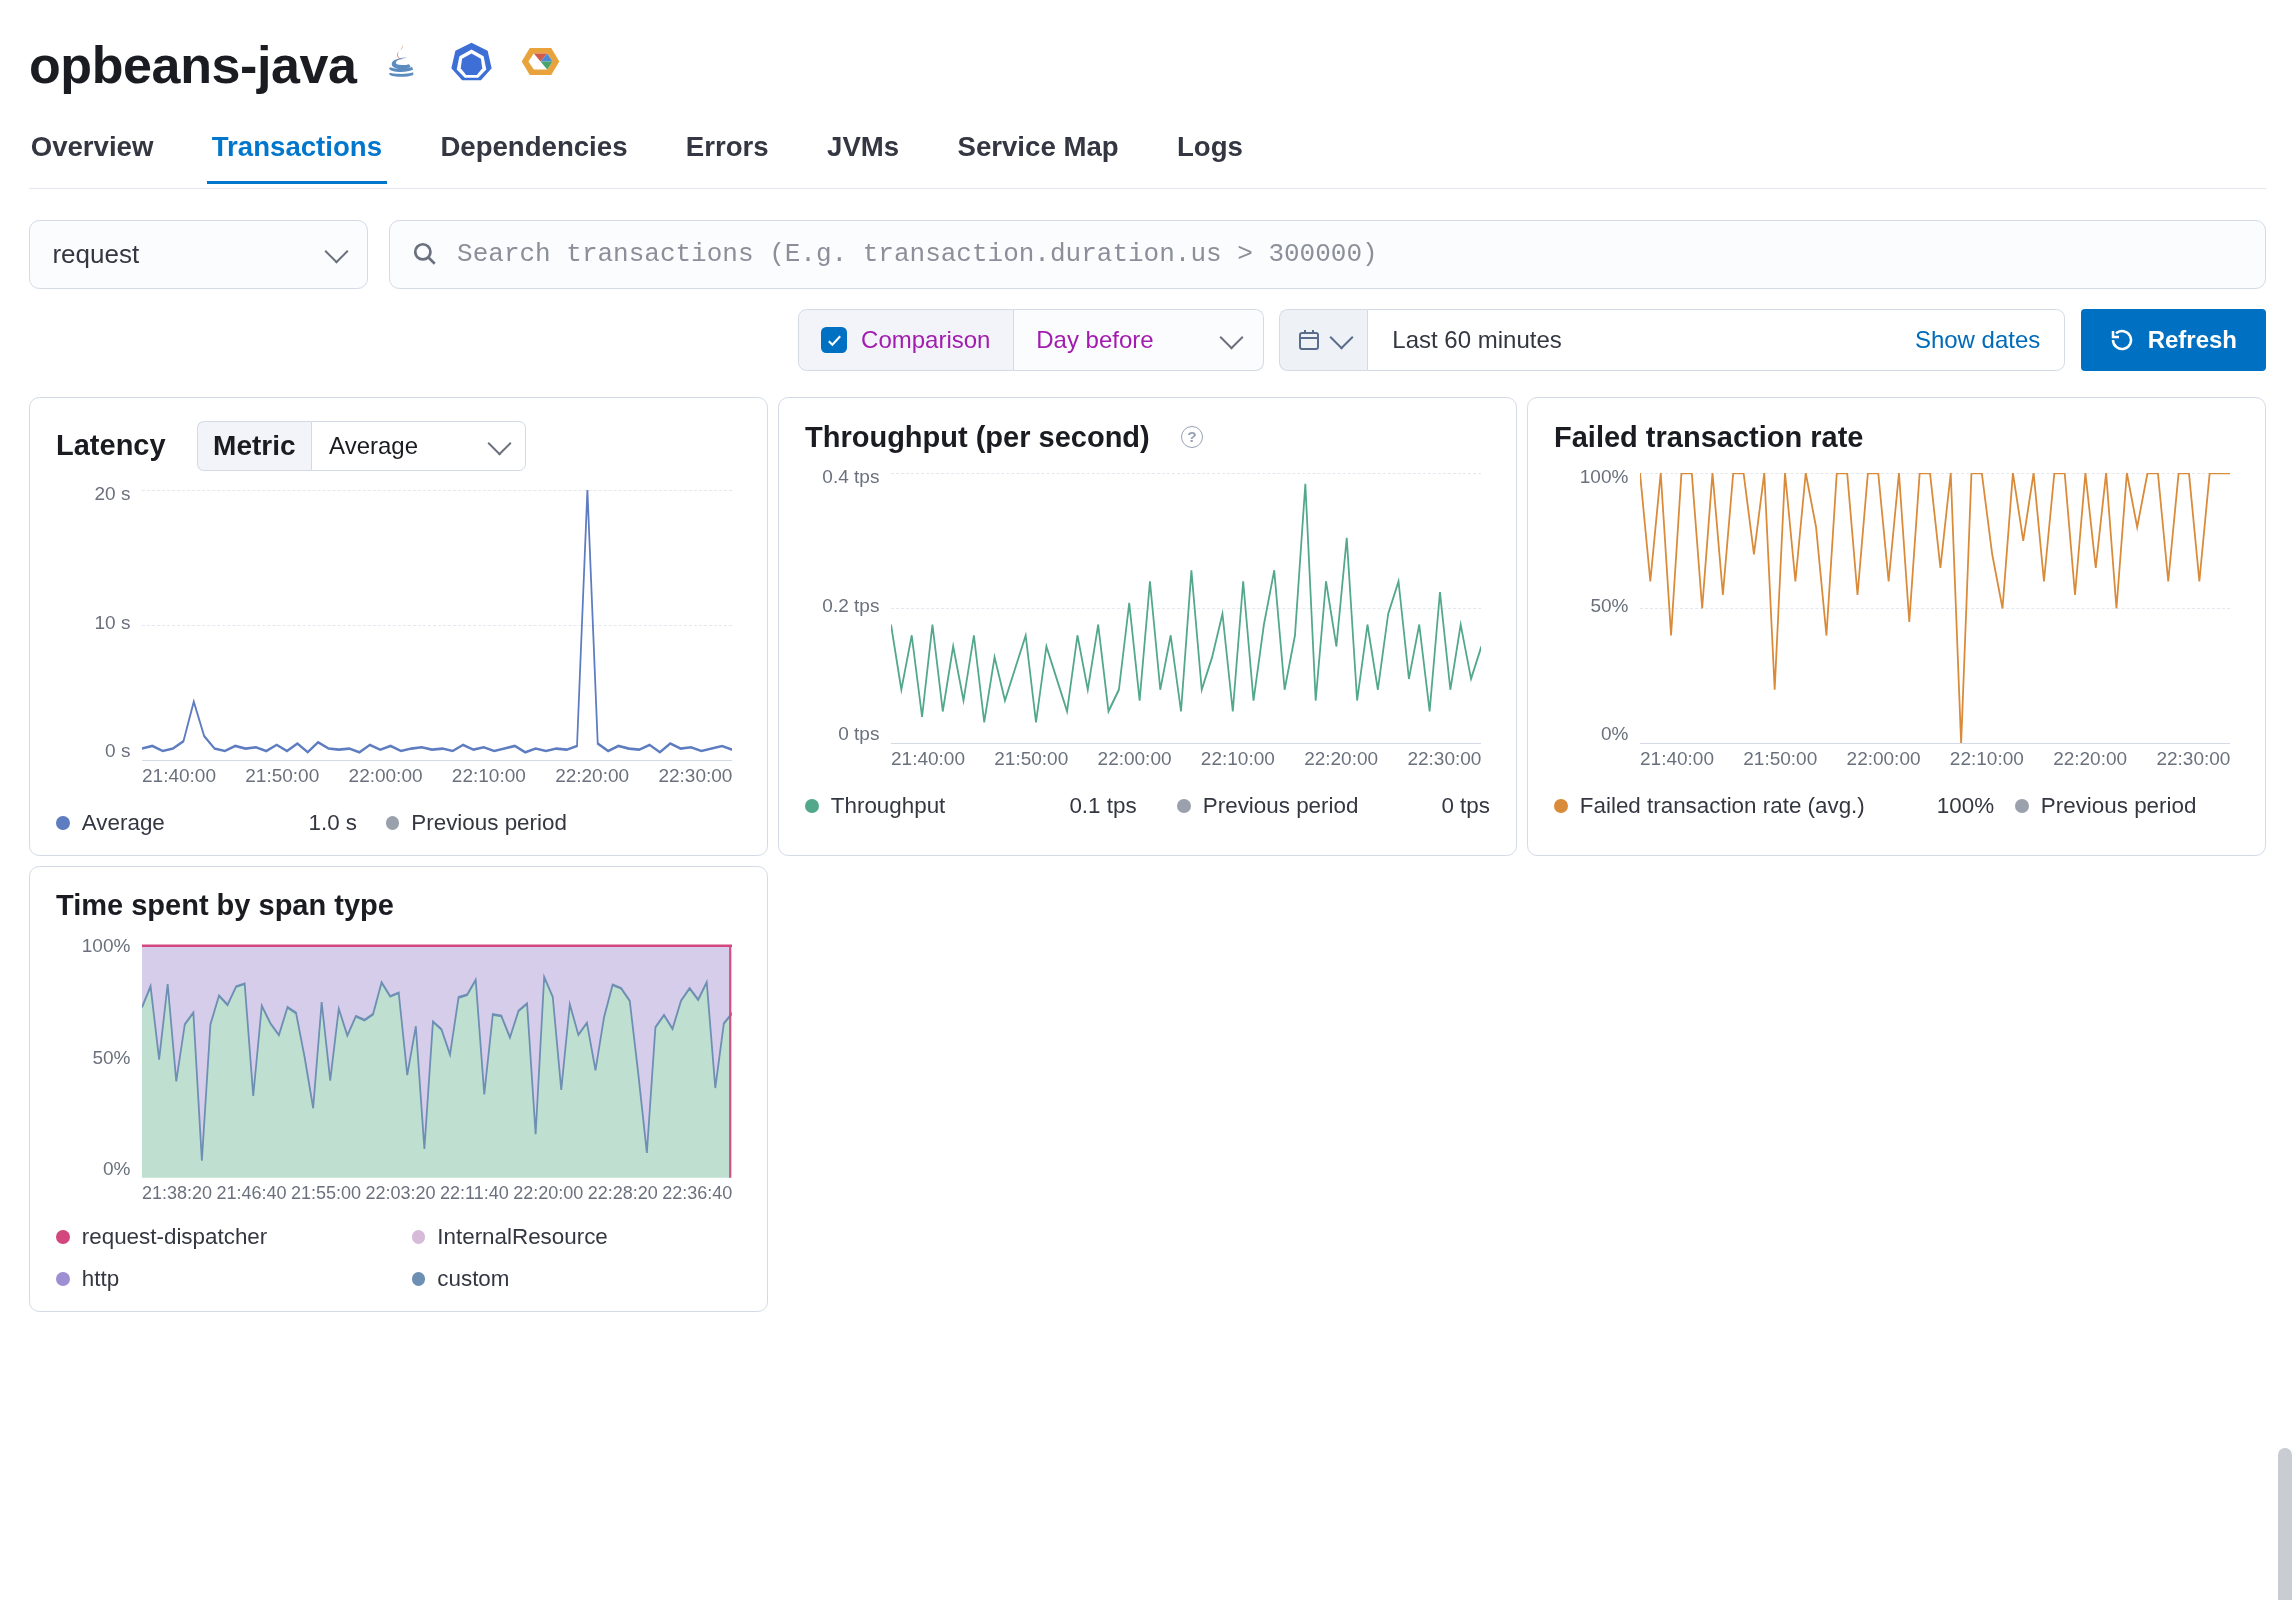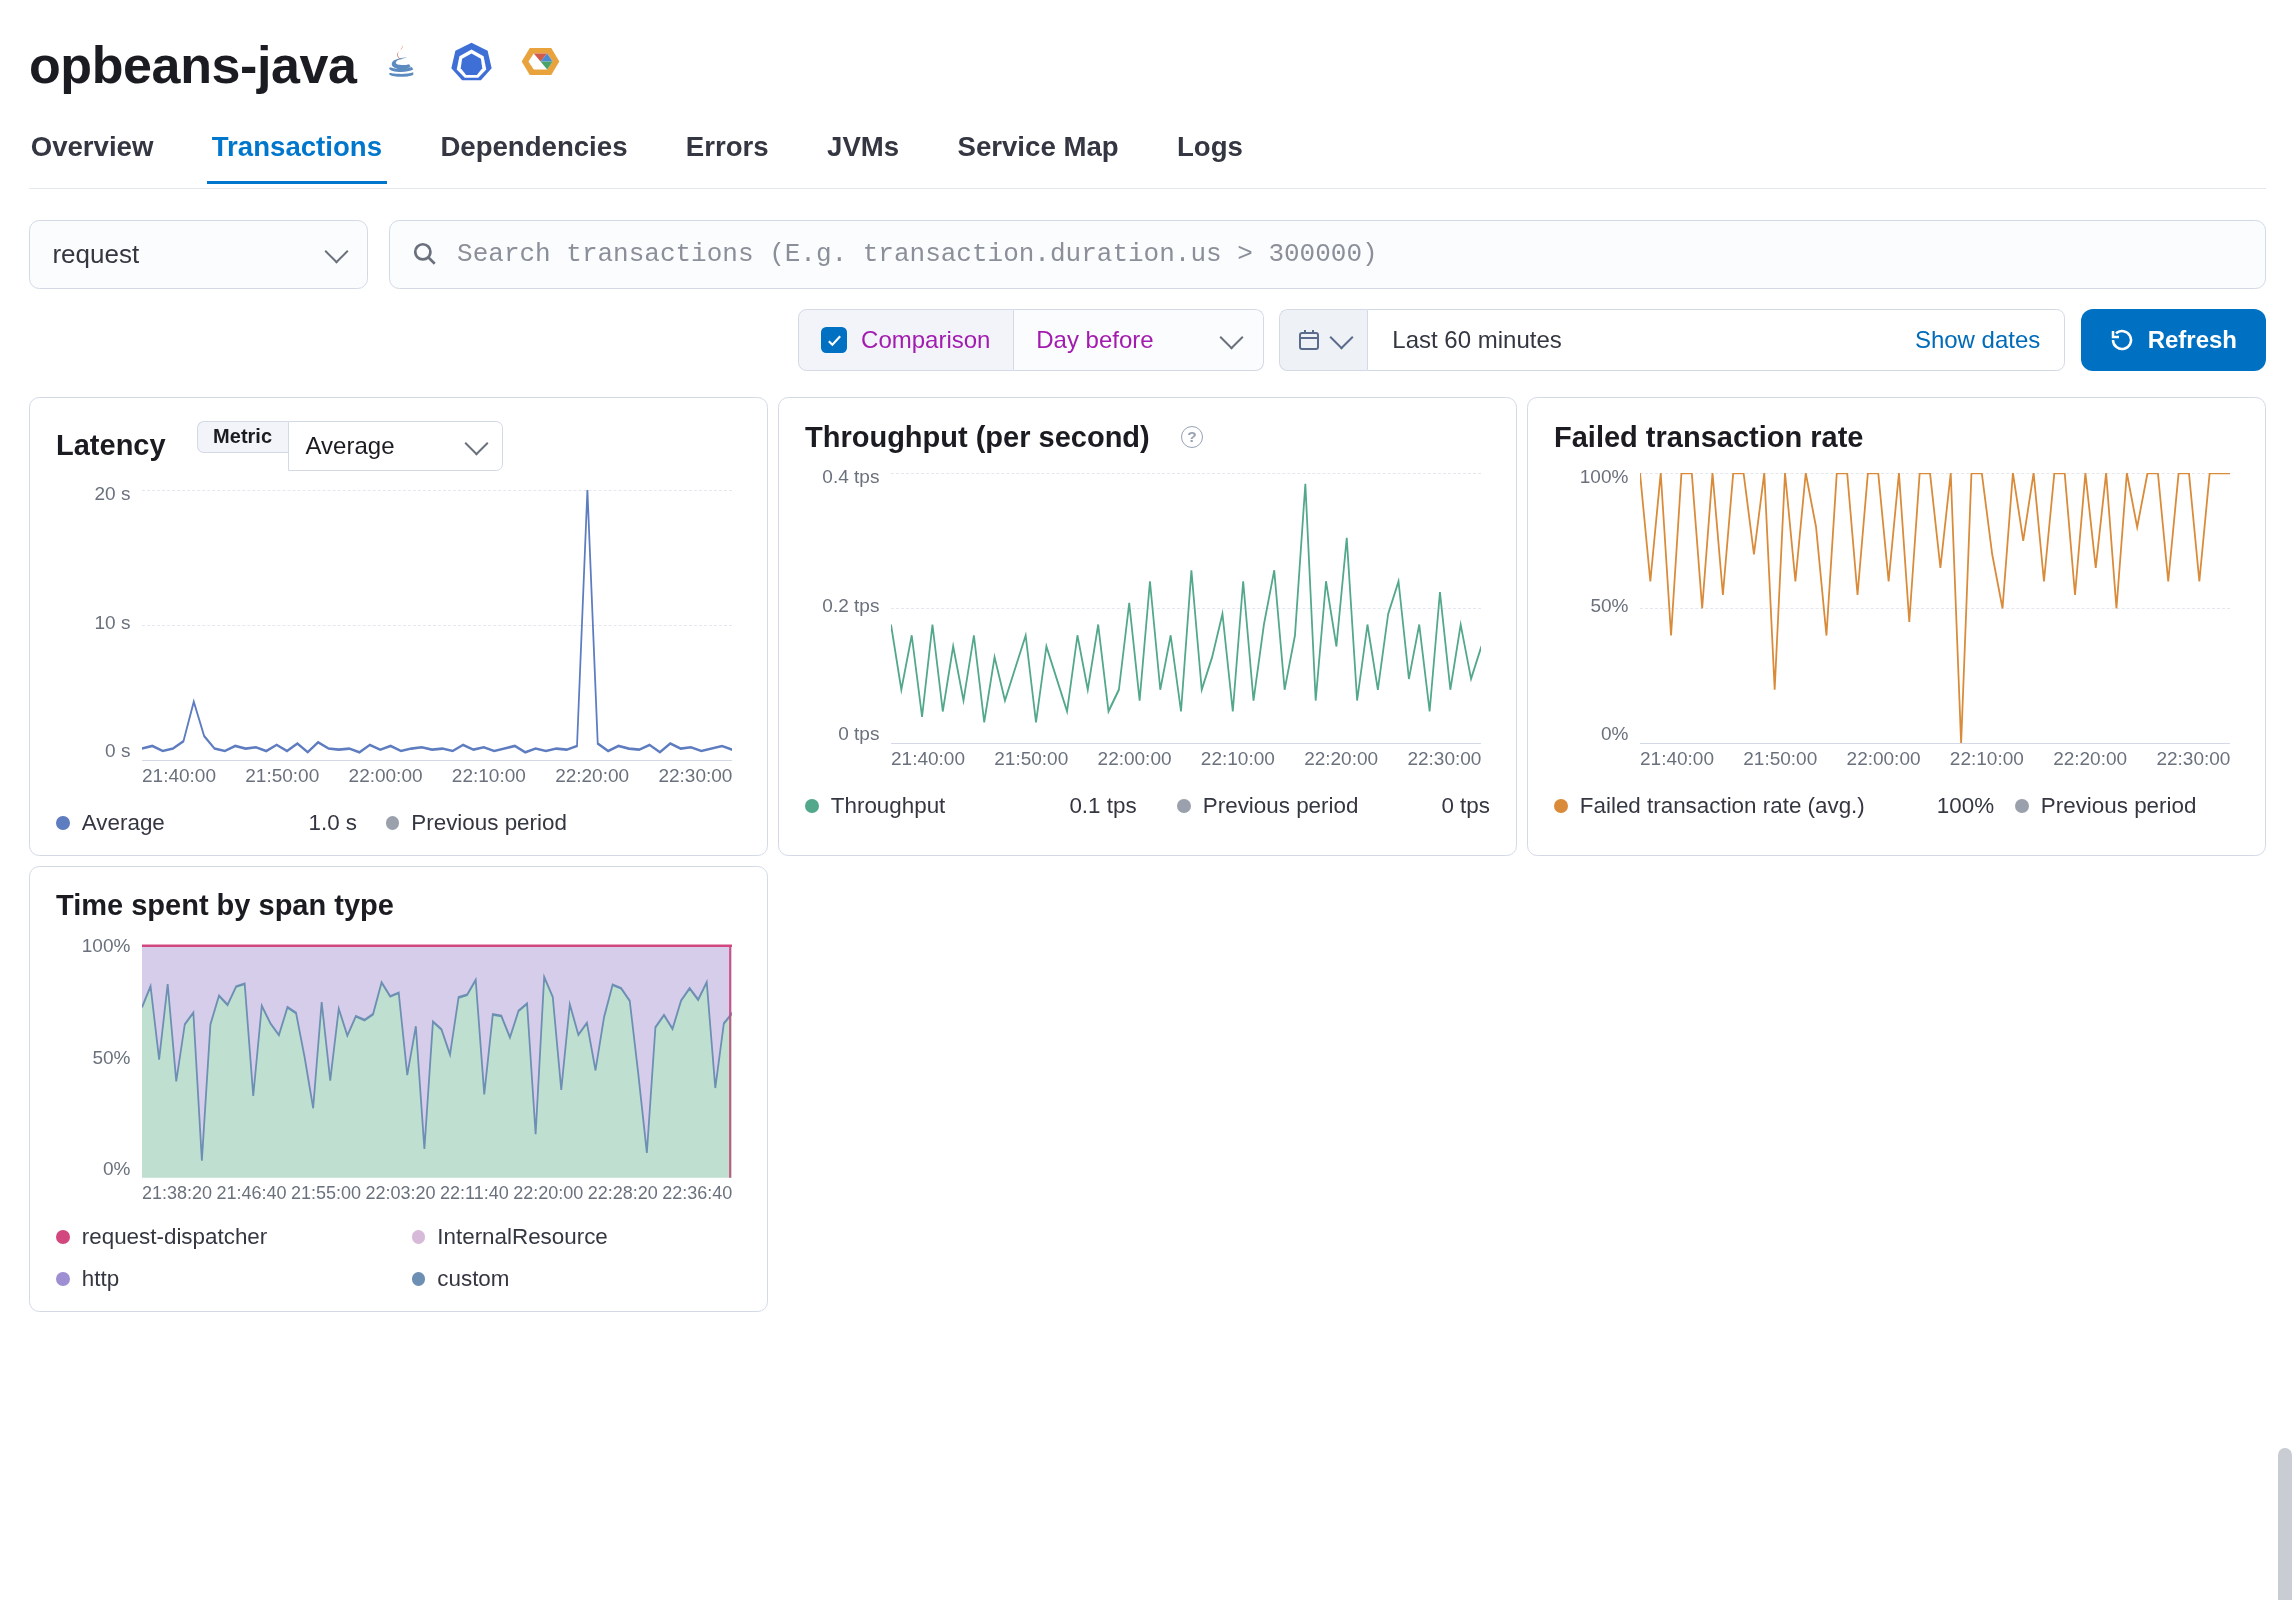--- a/index.html
+++ b/index.html
@@ -90,35 +90,35 @@
     height:62px;display:flex;align-items:center;padding:0 17px;gap:12px;
   }
   .tb-date-right{
     border:0.9px solid var(--border);border-radius:0 8.6px 8.6px 0;background:#fff;
     height:62px;display:flex;align-items:center;gap:20.7px;padding:0 24px;min-width:698px;justify-content:space-between;
     font-size:24px;color:#343741;
   }
   .show-dates{color:var(--link);}
 
   .btn-primary{
-    height:62px;border-radius:12px;background:var(--primary-bg);color:#fff;font-weight:600;
+    height:62px;border-radius:4px;background:var(--primary-bg);color:#fff;font-weight:600;
     display:flex;align-items:center;gap:13.8px;padding:0 29px;font-size:24px;cursor:pointer;
   }
   .btn-primary svg{width:24px;height:24px;stroke:#fff;fill:none;stroke-width:2.5;}
 
   
   .grid{display:grid;grid-template-columns:1fr 1fr 1fr;gap:10px;}
   .panel{
     border:0.9px solid var(--panel-border);border-radius:10.3px;padding:22.4px 26px 19px 26px;
     background:#fff;
   }
   .panel-head{display:flex;align-items:center;gap:31px;margin-bottom:5.2px;}
   .panel-title{font-size:29px;font-weight:700;}
   .metric-select{display:flex;align-items:stretch;}
-  .metric-label{border:0.9px solid var(--border);border-right:none;border-radius:6.9px 0 0 6.9px;background:#f2f4fa;padding:0 15.5px;display:flex;align-items:center;font-size:20px;font-weight:600;height:32px;}
+  .metric-label{border:0.9px solid var(--border);border-right:none;border-radius:6.9px 0 0 6.9px;background:#f2f4fa;padding:0 15.5px;display:flex;align-items:center;font-size:28px;font-weight:600;height:50px;}
   .metric-val{border:0.9px solid var(--border);border-radius:0 6.9px 6.9px 0;height:50px;min-width:215px;display:flex;align-items:center;justify-content:space-between;padding:0 17px;font-size:24px;background:#fff;}
 
   .info-icon{width:22.4px;height:22.4px;border:1.7px solid #98a2b3;border-radius:50%;display:inline-flex;align-items:center;justify-content:center;color:#98a2b3;font-size:15.5px;font-weight:700;}
 
   .chart-area{position:relative;height:310px;margin-top:13.8px;}
   .chart-area svg{position:absolute;inset:0;width:100%;height:100%;}
   .y-labels{position:absolute;left:0;top:0;bottom:34px;width:83px;display:flex;flex-direction:column;justify-content:space-between;align-items:flex-end;font-size:19px;color:#6a717d;padding-right:8.6px;}
   .y-labels span{line-height:1;}
   .plot{position:absolute;left:86px;right:8.6px;top:5.2px;bottom:34px;}
   .plot .grid-line{position:absolute;left:0;right:0;border-top:1.7px dashed #e4e8ee;}

